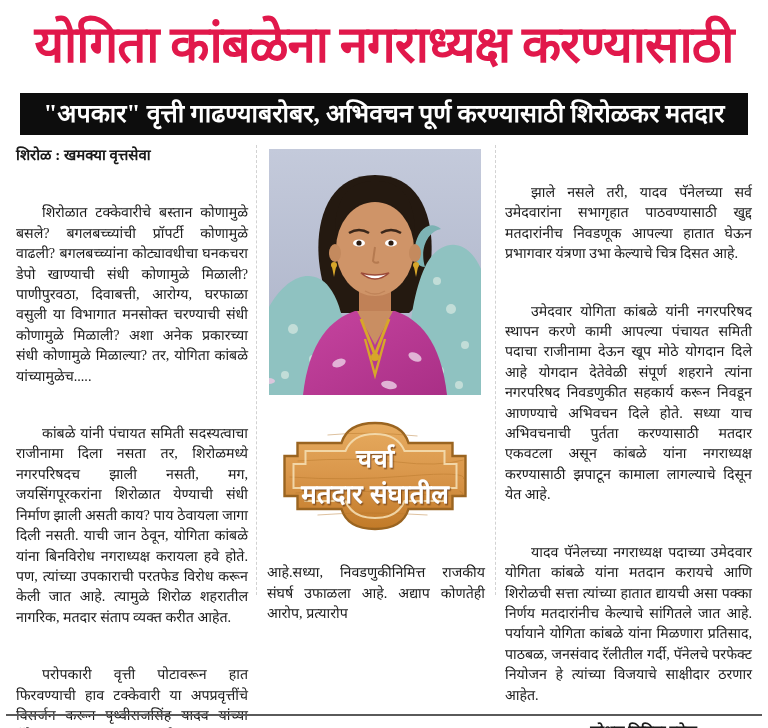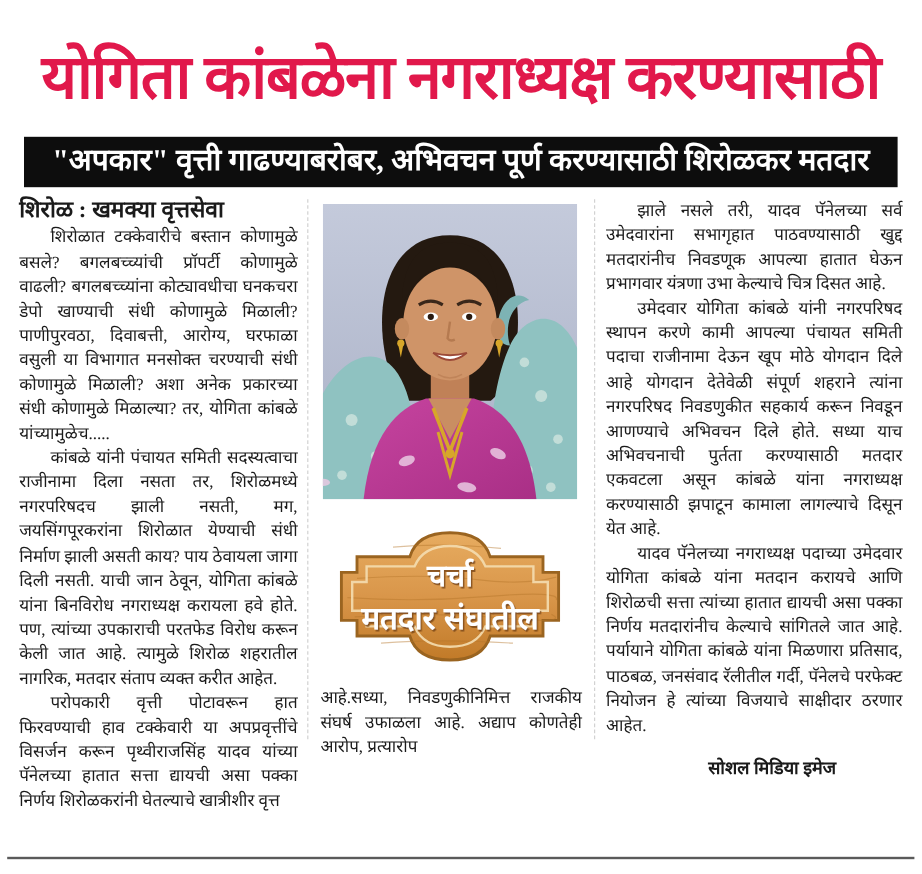--- a/index.html
+++ b/index.html
@@ -6,21 +6,21 @@
   html, body { width: 768px; }
   body {
     width: 768px; height: 728px;
     background: #ffffff;
     font-family: "Liberation Serif", "DejaVu Serif", serif;
     color: #1a1a1a;
     position: relative;
     overflow: hidden;
   }
   .headline {
-    padding-top: 22px;
+    padding-top: 1px;
     text-align: center;
     color: #e1184b;
     font-weight: bold;
     font-size: 51px;
     line-height: 88px;
     letter-spacing: -1px;
   }
   .subhead-bar {
     margin: 4px 20px 0 20px;
     background: #0d0d0d;
@@ -43,26 +43,26 @@
     text-align: justify;
   }
   .col-1 { width: 240px; padding-right: 8px; }
   .col-2 {
     width: 240px;
     padding: 0 10px;
     border-left: 1px dashed #d2d2d2;
     border-right: 1px dashed #d2d2d2;
   }
   .col-3 { width: 240px; padding-left: 9px; flex: 1; }
-  .dateline { font-weight: bold; font-size: 19px; margin-bottom: 2px; }
-  .para { text-indent: 26px; }
+  .dateline { font-weight: bold; font-size: 15px; margin-bottom: 2px; }
+  .para { text-indent: 26px; margin-top: 37px; }
   .para-noindent { text-indent: 0; }
   .photo-frame { margin: 4px 0 0 2px; width: 212px; height: 246px; }
   .badge-wrap { margin: 20px 0 6px 0; width: 216px; }
-  .caption { margin-top: 8px; }
+  .caption { margin-top: 20px; }
   .credit {
     font-weight: bold;
     font-size: 15px;
     text-align: center;
     margin-top: 16px;
     padding-left: 30px;
   }
   .footer-rule {
     position: absolute;
     left: 6px; right: 6px; bottom: 12px;

